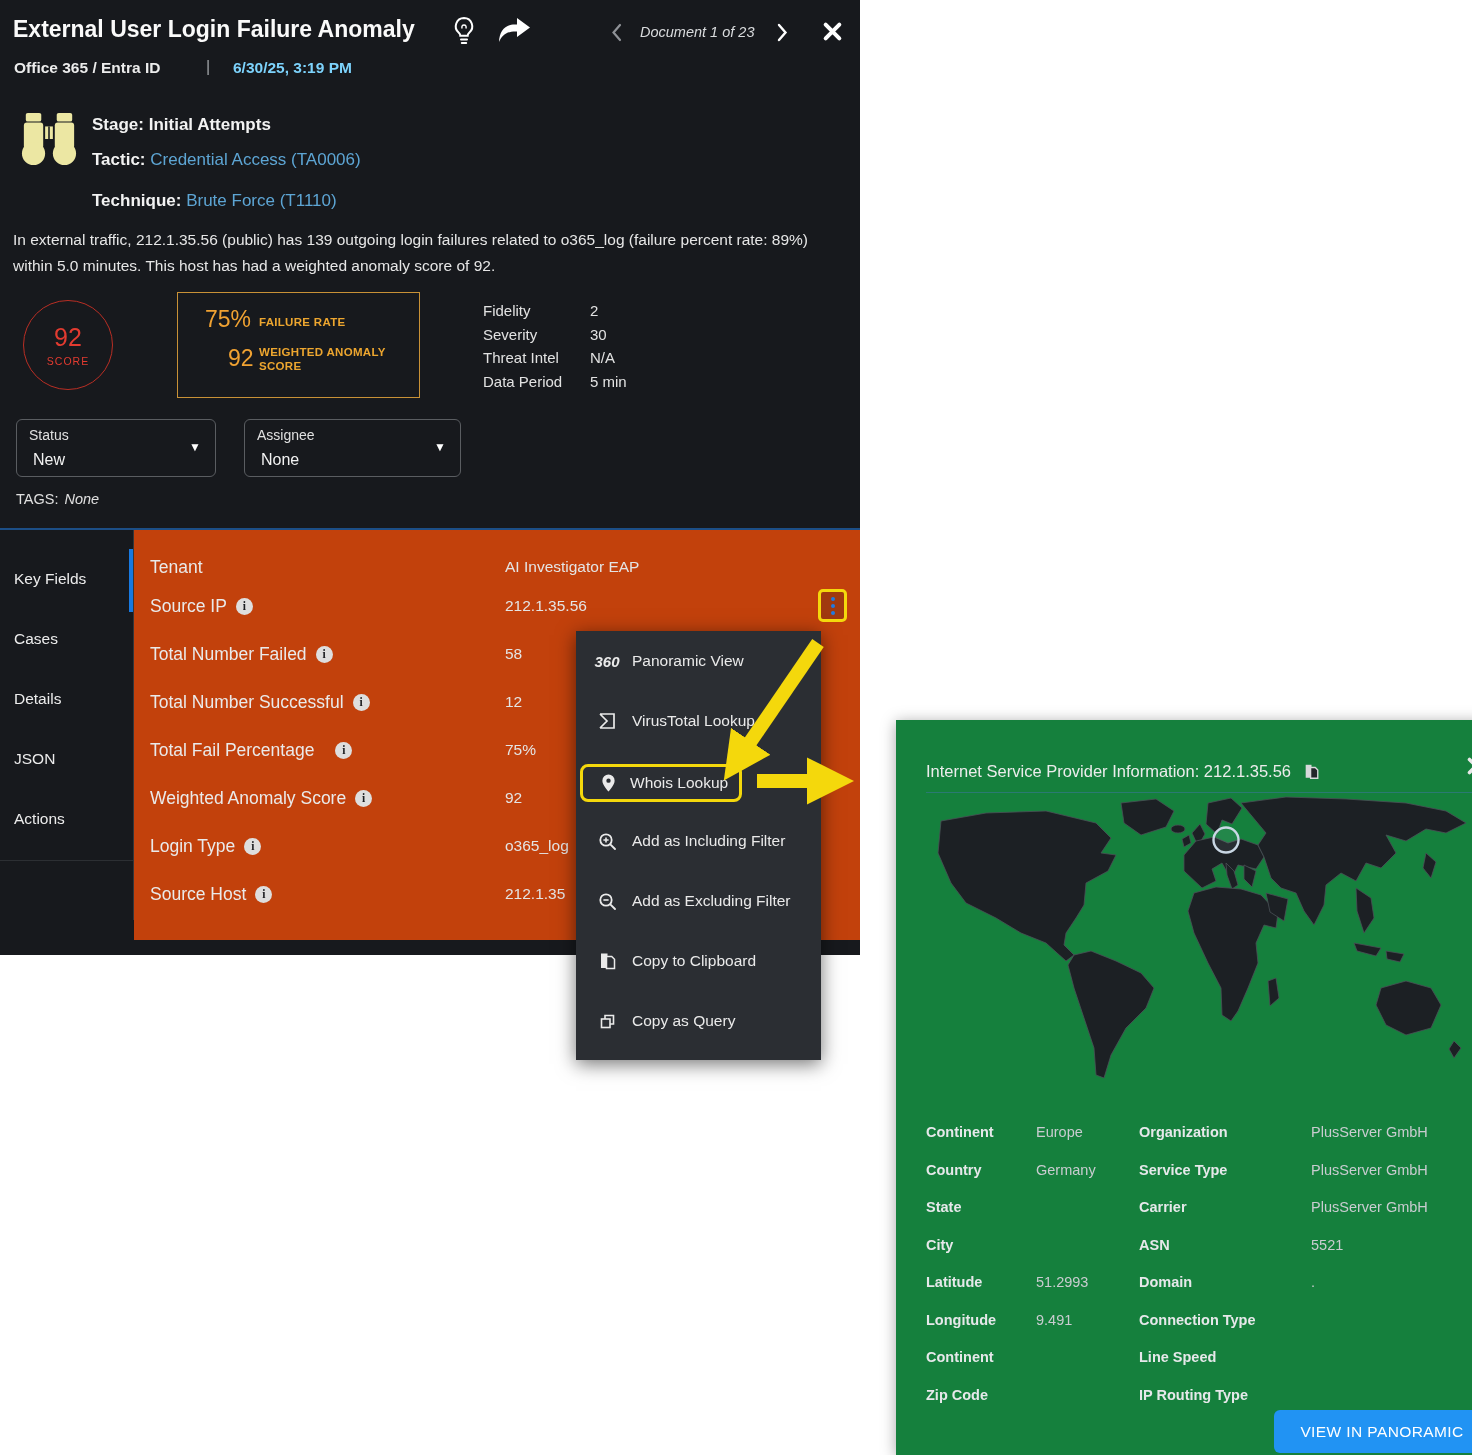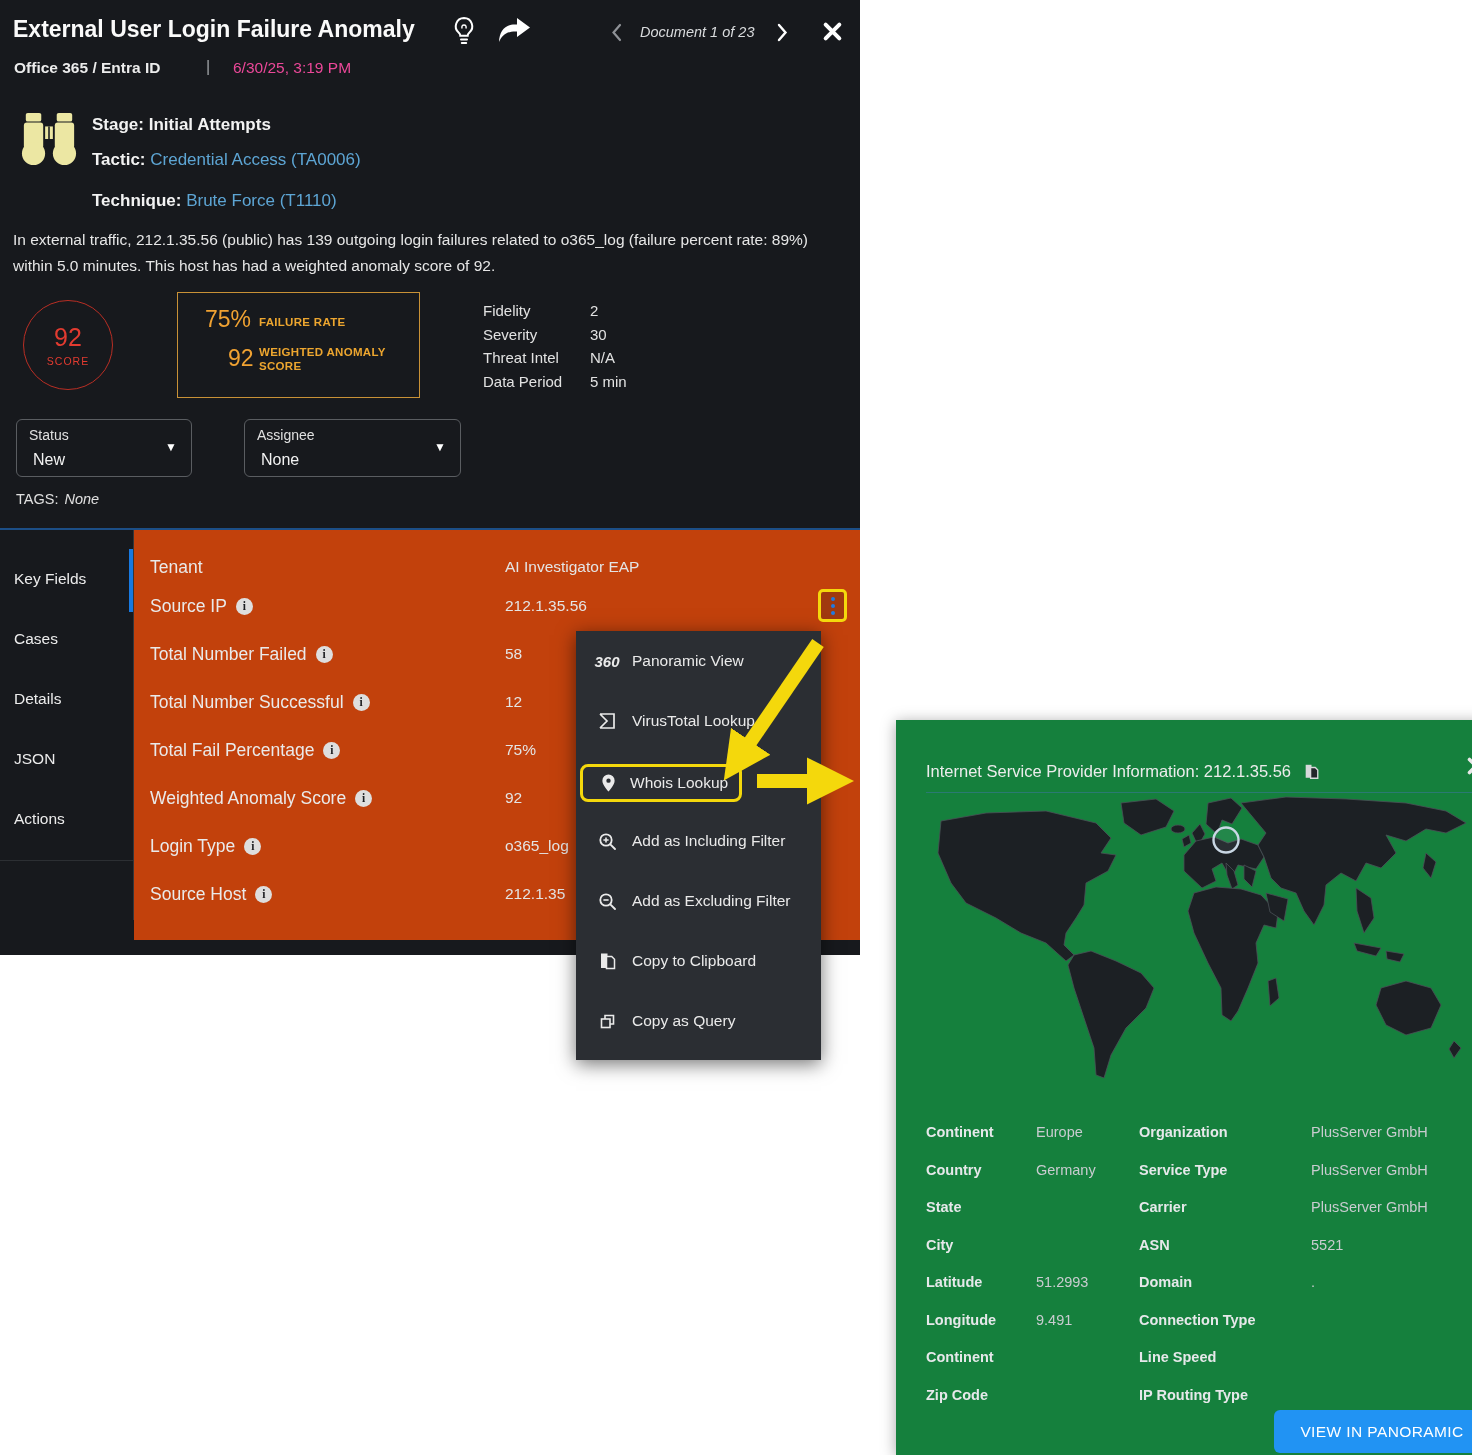--- a/index.html
+++ b/index.html
@@ -6,21 +6,21 @@
   html,body { background:#ffffff; }
   body { font-family:"Liberation Sans", sans-serif; }
   .page { position:relative; width:1472px; height:1455px; overflow:hidden; background:#ffffff;padding-left:26px; }
 
   
   .panel-left { position:absolute; left:0; top:0; width:860px; height:955px; background:#17191d; color:#e8e8e8; }
   .abs { position:absolute; }
   .title { left:13px; top:16px; font-size:23px; font-weight:700; color:#fafafa; }
   .subsrc { left:14px; top:59px; font-size:15.5px; font-weight:700; color:#ececec; }
   .subsep { left:206px; top:58px; font-size:16px; color:#9fa2a6; }
-  .subtime { left:233px; top:59px; font-size:15.5px; font-weight:400; color:#ec4899;text-align:center; }
+  .subtime { left:233px; top:59px; font-size:15.5px; font-weight:700; color:#7dd3fc;text-align:center; }
   .docnav-label { left:640px; top:24px; font-size:14.5px; color:#d9dbdd;font-style:italic; }
   .iconbtn { display:flex; align-items:center; justify-content:center; cursor:pointer; }
 
   .binoc { left:20px; top:110px; }
   .stageline { left:92px; top:115px; font-size:17px; font-weight:700; color:#f2f2f2; }
   .stl2 { top:150px; } .stl3 { top:185px;margin-top:6px; }
   .linkblue { color:#5da5d4; font-weight:400; }
   .desc { left:13px; top:227px; width:805px; font-size:15.5px; line-height:25.5px; color:#e6e6e6; }
 
   .scorecircle { left:23px; top:300px; width:90px; height:90px; border:1.5px solid #b82e24; border-radius:50%;
@@ -190,21 +190,21 @@
       <div class="strow">
           <span class="stlabel">Threat Intel</span>
           <span>N/A</span>
         </div>
       <div class="strow">
           <span class="stlabel">Data Period</span>
           <span>5 min</span>
         </div>
     </div>
 
-    <div class="abs dd" style="left:16px; width:176px;">
+    <div class="abs dd" style="left:16px; width:200px;">
       <span class="ddlabel">Status</span>
       <span class="ddvalue">New</span>
       <span class="ddcaret">▼</span>
     </div>
     <div class="abs dd" style="left:244px; width:217px;">
       <span class="ddlabel">Assignee</span>
       <span class="ddvalue">None</span>
       <span class="ddcaret">▼</span>
     </div>
 
@@ -234,21 +234,21 @@
       <div class="frow" style="top:110px;">
         <span class="flabel">Total Number Failed</span>
         <span class="info">i</span>
         <span class="fvalue">58</span>
       </div>
       <div class="frow" style="top:158px;">
         <span class="flabel">Total Number Successful</span>
         <span class="info">i</span>
         <span class="fvalue">12</span>
       </div>
-      <div class="frow" style="top:206px;">
+      <div class="frow" style="top:206px;gap:12px;">
         <span class="flabel">Total Fail Percentage</span>
         <span class="info">i</span>
         <span class="fvalue">75%</span>
       </div>
       <div class="frow" style="top:254px;">
         <span class="flabel">Weighted Anomaly Score</span>
         <span class="info">i</span>
         <span class="fvalue">92</span>
       </div>
       <div class="frow" style="top:302px;">

